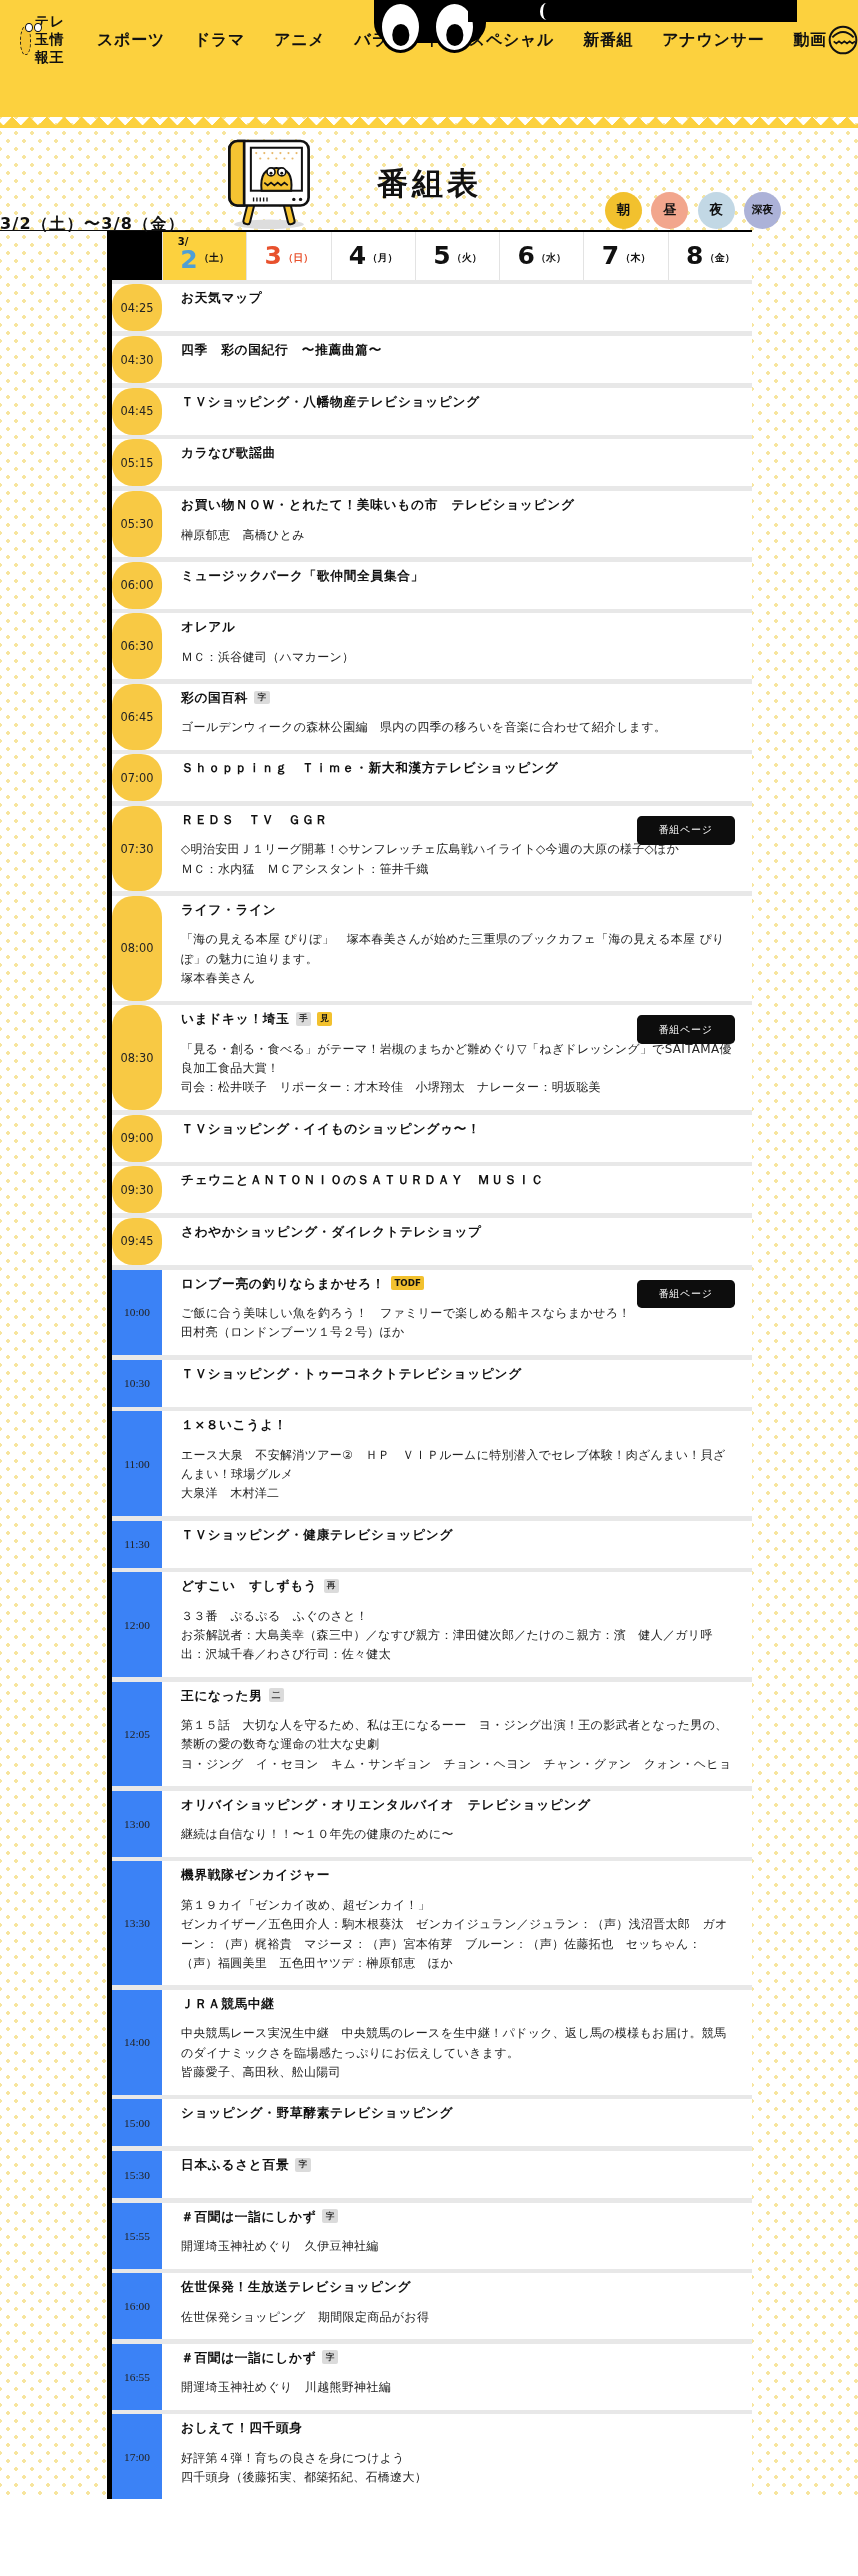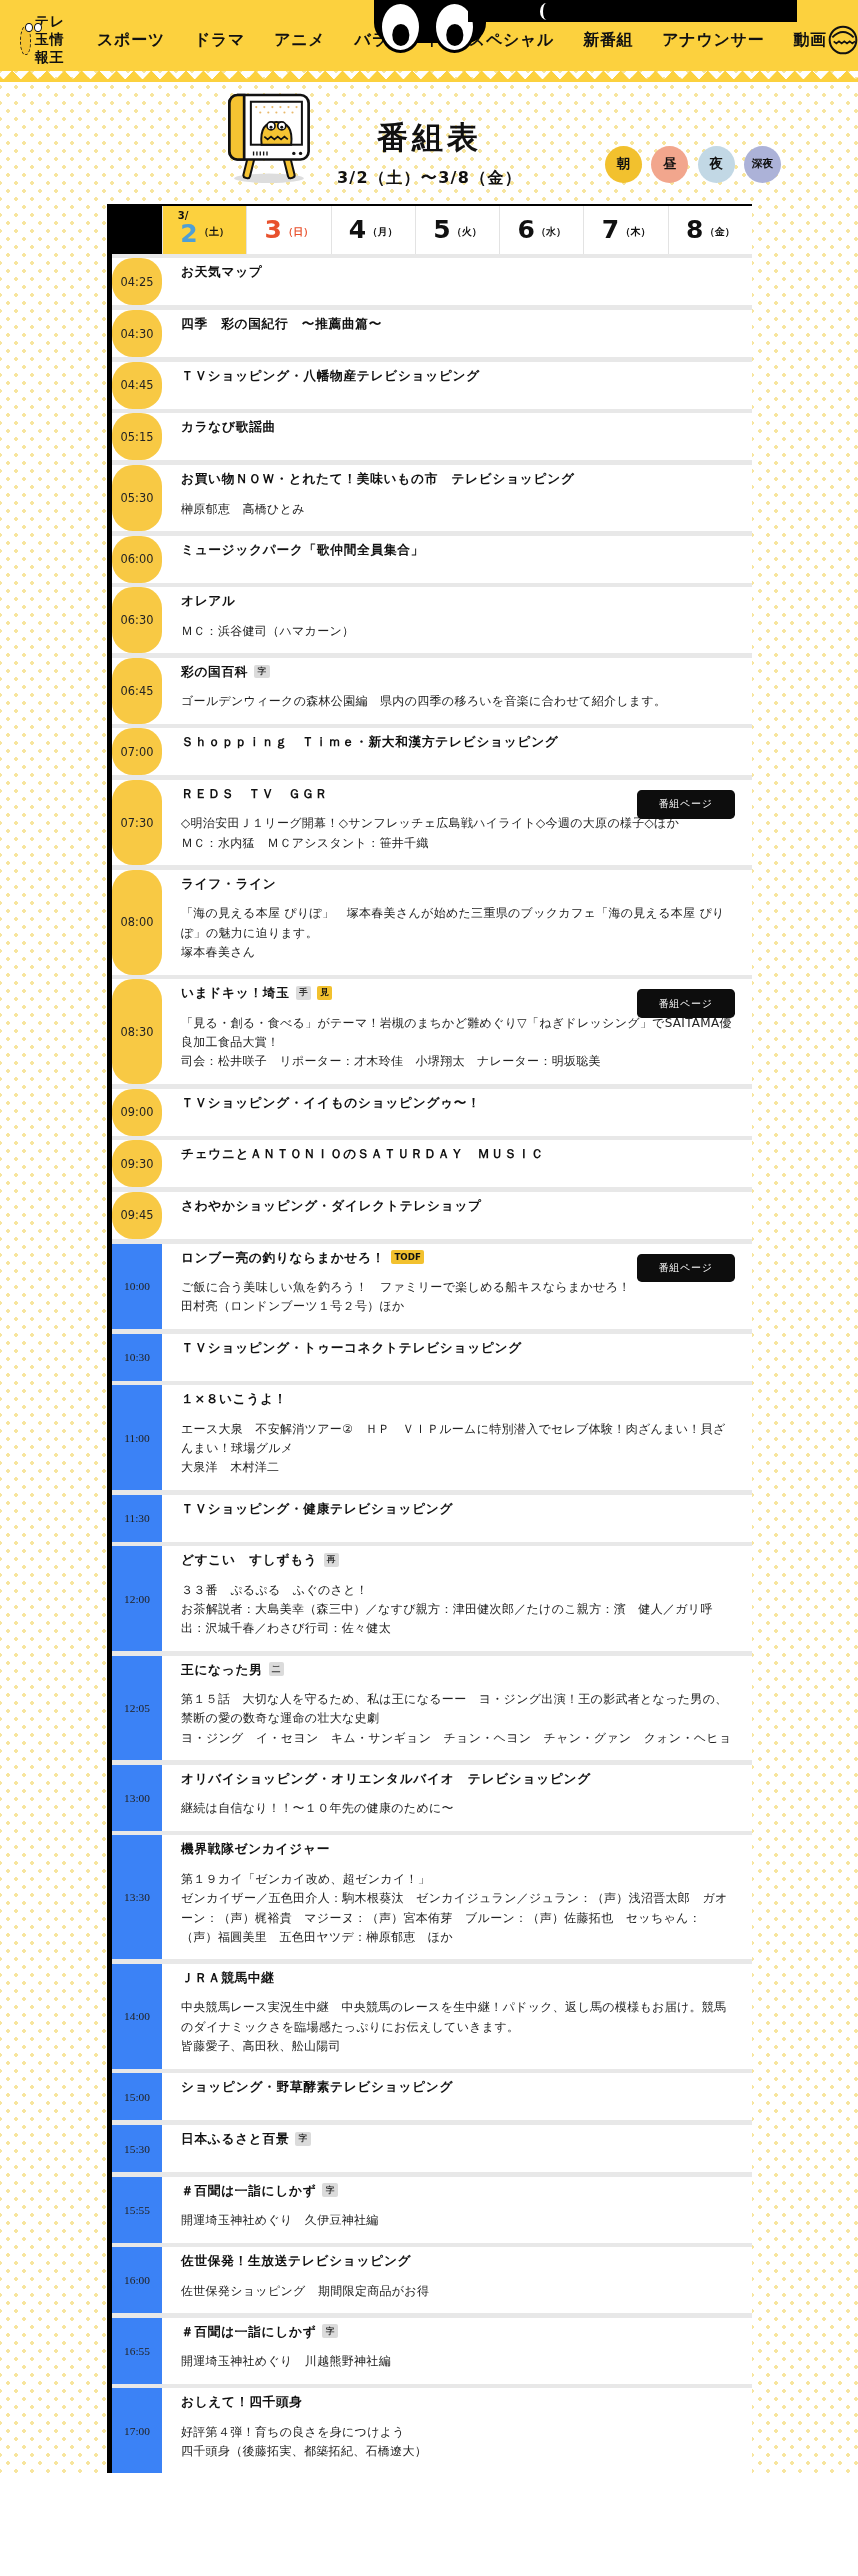--- a/index.html
+++ b/index.html
@@ -5,21 +5,21 @@
   * { margin:0; padding:0; box-sizing:border-box; }
   body {
     width:859px;
     font-family:"DejaVu Sans","Liberation Sans",sans-serif;
     background:#fff;
     color:#111;
   }
   
   .site-header {
     position:relative;
-    height:71px;
+    height:117px;
     background:#FCD13E;
     overflow:visible;
     z-index:2;
   }
   .header-inner {
     display:flex; align-items:center;
     padding:13.4px 19px 0 20px;
   }
   .logo { display:flex; align-items:center; gap:4px; cursor:pointer; }
   .chick {
@@ -64,24 +64,24 @@
     background-image:
       radial-gradient(#F7E59E 1.6px, transparent 1.7px),
       radial-gradient(#F7E59E 1.6px, transparent 1.7px);
     background-size:16px 16px;
     background-position:0 0, 8px 8px;
     padding-bottom:0;
     margin-top:-10.7px;
     padding-top:10.7px;
   }
   
-  .title-block { position:relative; height:122px; }
+  .title-block { position:relative; height:102px; }
   .tv-icon { position:absolute; left:224px; top:9.4px; }
   .page-title { text-align:center; font-size:31px; font-weight:bold; letter-spacing:4px; padding-top:35px; }
-  .date-range { text-align:center; font-size:16px; font-weight:bold; letter-spacing:1.3px; margin-top:9.4px; }
+  .date-range { font-size:16px; font-weight:bold; letter-spacing:1.3px; margin-top:9.4px;text-decoration:underline; }
   .legend { position:absolute; right:78px; top:64px; display:flex; gap:9.4px; align-items:center; }
   .legend-badge {
     width:37px; height:37px; border-radius:50%;
     display:flex; align-items:center; justify-content:center;
     font-size:13.4px; font-weight:bold; color:#111; cursor:pointer; letter-spacing:0;
   }
   .legend-badge.small-text { font-size:10.7px; }
   
   .schedule {
     margin-left:107px; width:645px;

